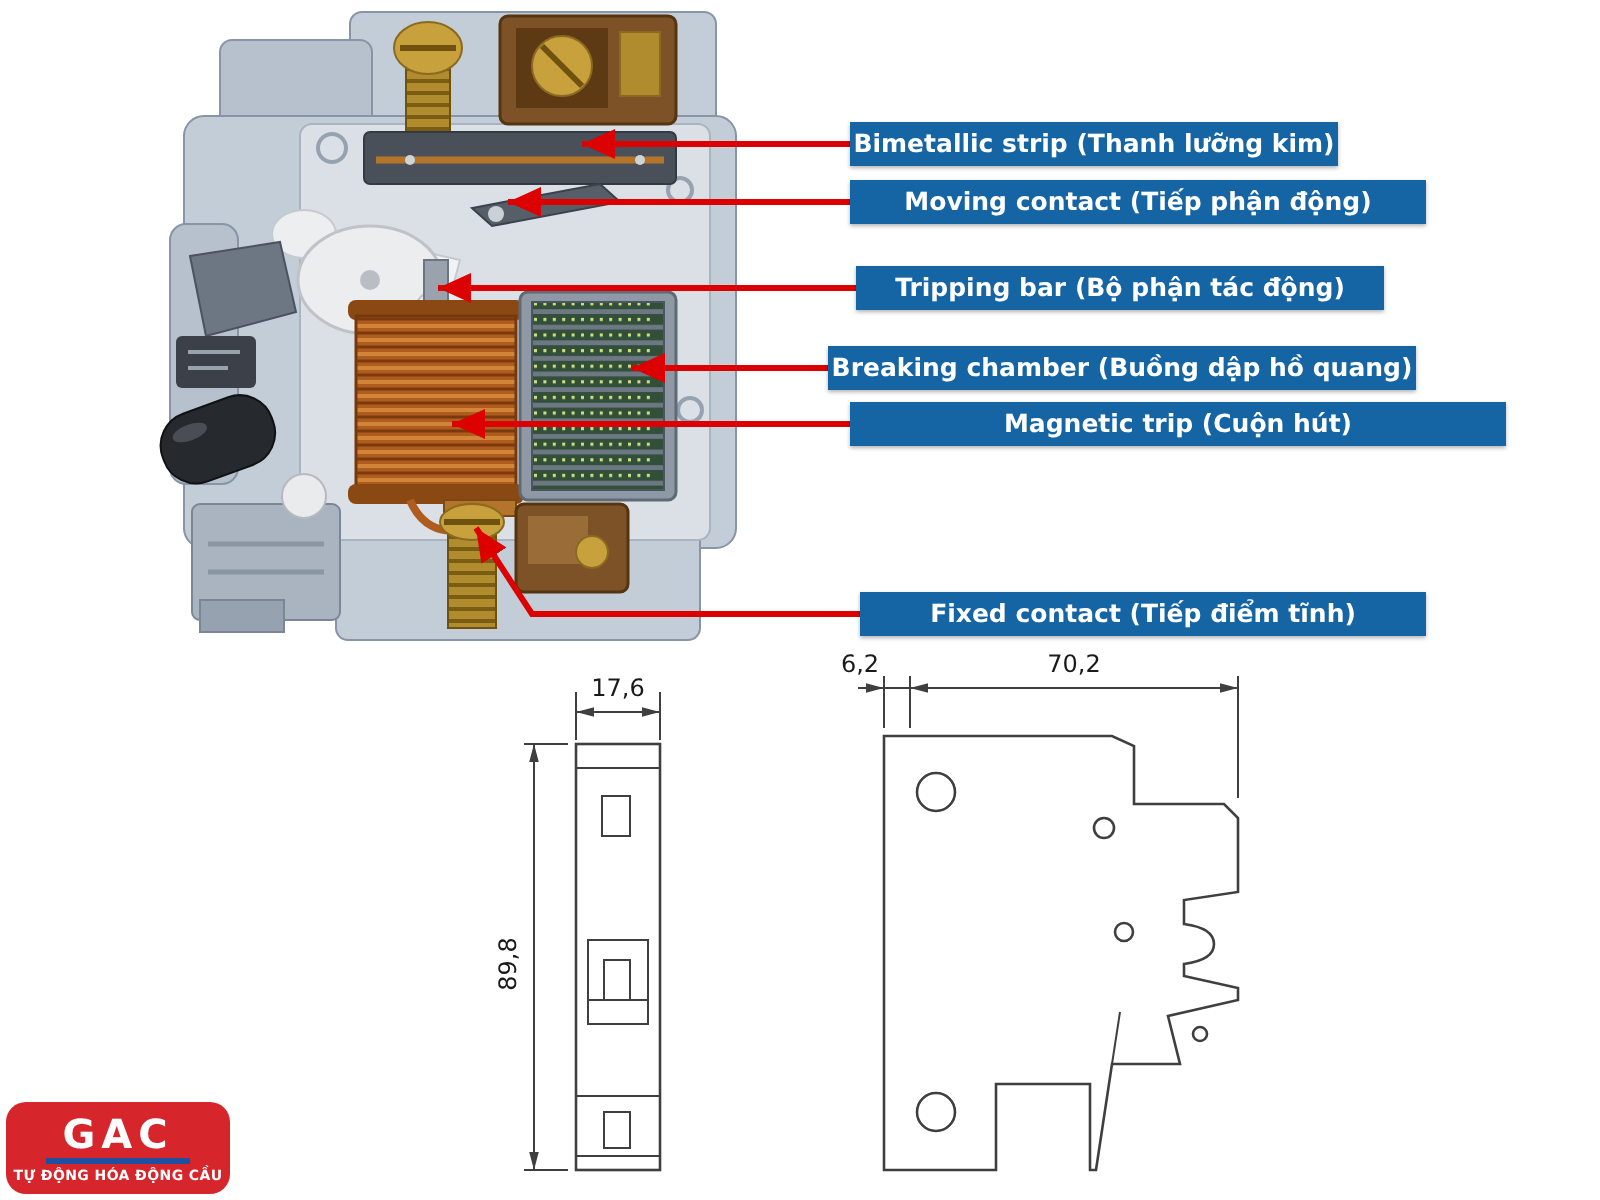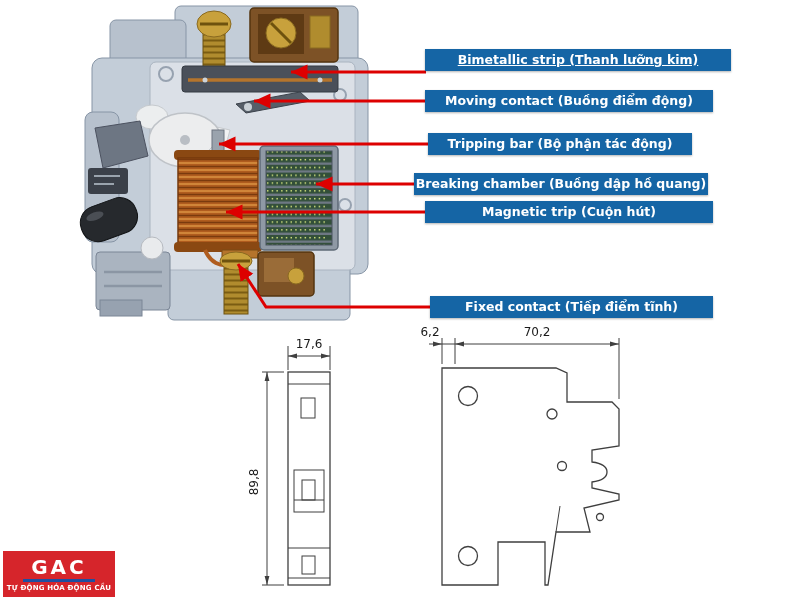--- a/index.html
+++ b/index.html
@@ -20,21 +20,21 @@
   }
 
   .dimtext {
     font-family:"DejaVu Sans",sans-serif; font-size:12px;
     fill:#1a1a1a; stroke:none; text-anchor:middle; font-weight:normal;
   }
 
   .logo {
     position:absolute; left:3px; top:551px; width:112px; height:46px;
     background:#d6252b; display:flex; flex-direction:column;
-    align-items:center; justify-content:center;
+    align-items:center; justify-content:center;border-radius:10px;
   }
   .logo-name { color:#ffffff; font-weight:bold; font-size:20px; letter-spacing:3px; line-height:1; }
   .logo-underline { width:72px; height:3px; background:#1e4fa0; margin:2px 0; }
   .logo-tagline { color:#ffffff; font-size:7px; font-weight:bold; letter-spacing:.2px; white-space:nowrap; }
 </style>
 </head>
 <body>
 
 <div class="canvas">
 
@@ -201,25 +201,25 @@
       <line x1="455" y1="364" x2="455" y2="338"></line>
       <line x1="619" y1="399" x2="619" y2="338"></line>
       <line x1="429" y1="344" x2="442" y2="344" marker-end="url(#dimA)"></line>
       <line x1="442" y1="344" x2="455" y2="344"></line>
       <line x1="455" y1="344" x2="619" y2="344" marker-start="url(#dimA)" marker-end="url(#dimA)"></line>
       <text class="dimtext" x="430" y="336">6,2</text>
       <text class="dimtext" x="537" y="336">70,2</text>
     </g>
   </svg>
 
-  <div class="label" style="left:425px; top:49px;  width:306px;text-decoration:underline;">Bimetallic strip (Thanh lưỡng kim)</div>
-  <div class="label" style="left:425px; top:90px;  width:288px;">Moving contact (Buồng điểm động)</div>
+  <div class="label" style="left:425px; top:61px;  width:244px;">Bimetallic strip (Thanh lưỡng kim)</div>
+  <div class="label" style="left:425px; top:90px;  width:288px;">Moving contact (Tiếp phận động)</div>
   <div class="label" style="left:428px; top:133px; width:264px;">Tripping bar (Bộ phận tác động)</div>
   <div class="label" style="left:414px; top:173px; width:294px;">Breaking chamber (Buồng dập hồ quang)</div>
-  <div class="label" style="left:425px; top:201px; width:288px;">Magnetic trip (Cuộn hút)</div>
+  <div class="label" style="left:425px; top:201px; width:328px;">Magnetic trip (Cuộn hút)</div>
   <div class="label" style="left:430px; top:296px; width:283px;">Fixed contact (Tiếp điểm tĩnh)</div>
 
   <div class="logo">
     <div class="logo-name">GAC</div>
     <div class="logo-underline"></div>
     <div class="logo-tagline">TỰ ĐỘNG HÓA ĐỘNG CẦU</div>
   </div>
 
 </div>
 

